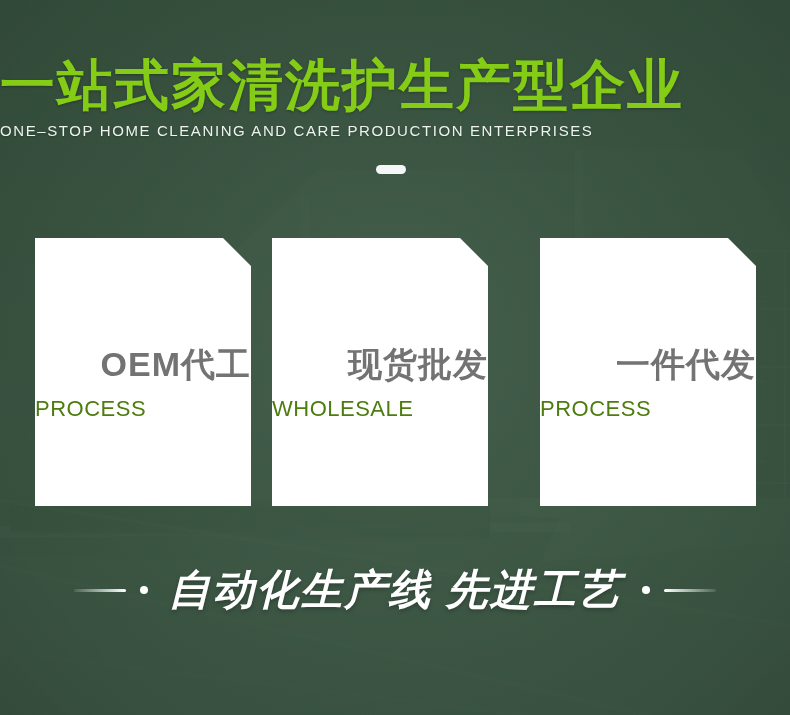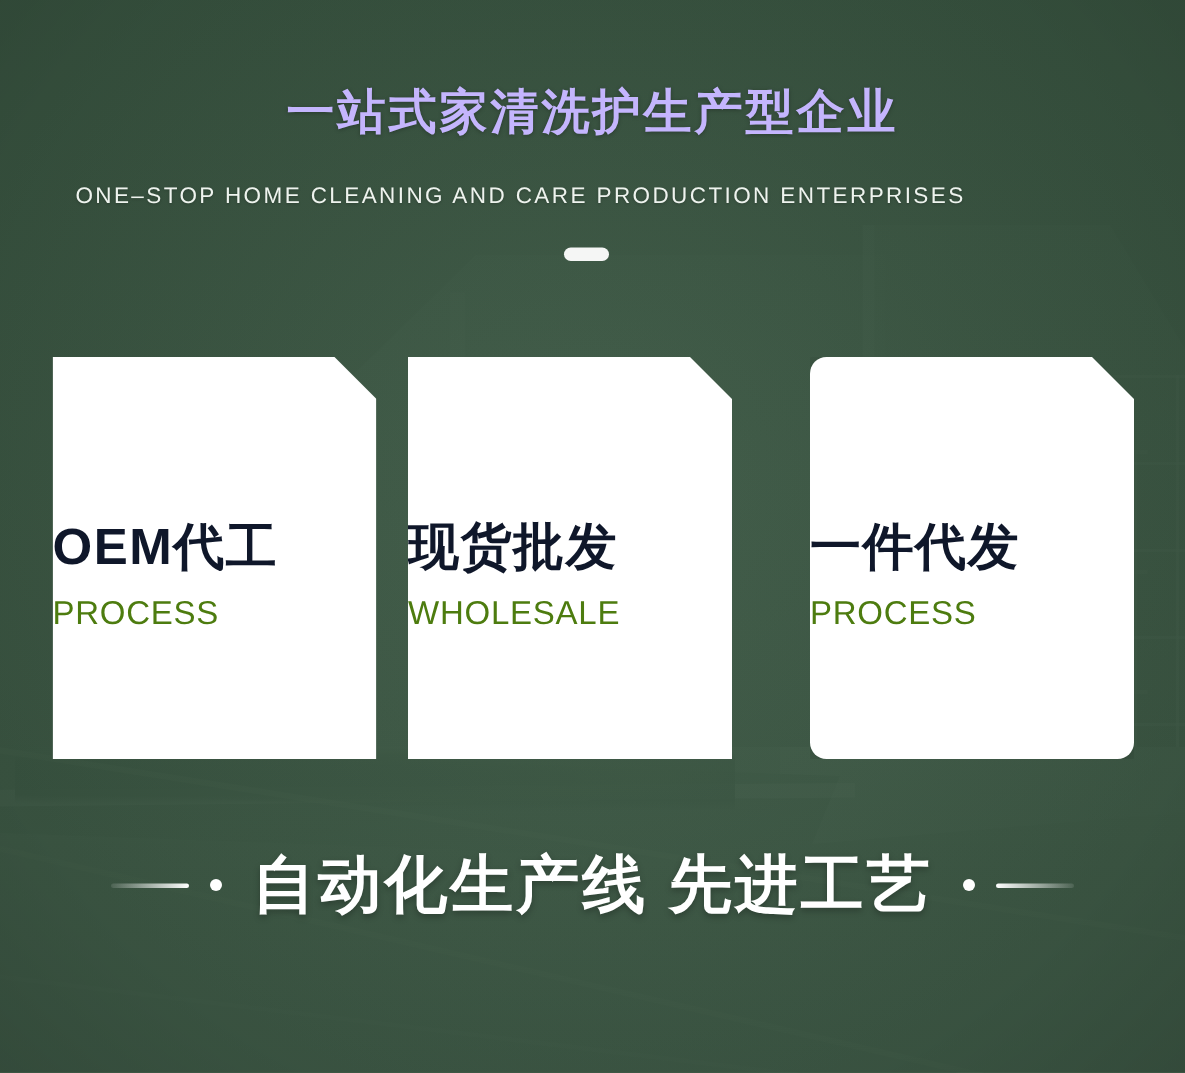--- a/index.html
+++ b/index.html
@@ -106,31 +106,30 @@
   }
   #vignette{
     position:absolute; inset:0;
     background:radial-gradient(ellipse at 50% 45%, rgba(255,255,255,.035) 0%, rgba(0,0,0,.10) 78%, rgba(0,0,0,.18) 100%);
   }
 
   
   #content{ position:absolute; inset:0; }
 
   .hero-title{
-    position:absolute; left:0; top:58px; width:790px;
+    position:absolute; left:0; top:58px; width:652px;
     text-align:center;
-    font-size:32px; line-height:1.0; font-weight:700;
-    color:#c4b5fd;
+    font-size:55px; line-height:1.0; font-weight:700;
+    color:#84cc16;
     letter-spacing:2px;
     text-shadow:0 1px 3px rgba(0,0,0,.28);
     white-space:nowrap;
   }
   .hero-sub{
     position:absolute; left:0; top:122px; width:694px;
-    text-align:center;
     font-size:15px; font-weight:400;
     color:#eef3ee;
     letter-spacing:1.6px;
     white-space:nowrap;
     text-shadow:0 1px 2px rgba(0,0,0,.22);
   }
   .hero-pill{
     position:absolute; left:376px; top:165px;
     width:30px; height:9px; border-radius:5px;
     background:#ffffff; opacity:.95;
@@ -138,42 +137,42 @@
 
   
   .card{
     position:absolute; top:238px; width:216px; height:268px;
     background:#ffffff;
     clip-path:polygon(0 0, calc(100% - 28px) 0, 100% 28px, 100% 100%, 0 100%);
     filter:drop-shadow(0 3px 9px rgba(0,0,0,.20));
   }
   #card-1{ left:35px; }
   #card-2{ left:272px; }
-  #card-3{ left:540px;border-radius:11px; }
+  #card-3{ left:540px; }
 
   .card-cn{
     position:absolute; left:0; right:0; top:104px;
-    text-align:left;
+    text-align:right;
     font-size:34px; font-weight:700;
-    color:#0f172a;
+    color:#737373;
     letter-spacing:1px;
     white-space:nowrap;
   }
   .card-en{
     position:absolute; left:0; right:0; top:158px;
     font-size:22px; font-weight:400;
     color:#4d7c0f;
     letter-spacing:.5px;
     white-space:nowrap;
   }
 
   
   .bot-wrap{
     position:absolute; left:0; top:560px; width:790px; height:60px;
-    display:flex; align-items:center; justify-content:center; gap:14px;
+    display:flex; align-items:center; justify-content:center; gap:14px;font-style:italic;
   }
   .deco-line{ width:52px; height:3px; border-radius:2px; }
   .deco-line.left{ background:linear-gradient(to right, rgba(255,255,255,.10), #ffffff); }
   .deco-line.right{ background:linear-gradient(to left, rgba(255,255,255,.10), #ffffff); }
   .deco-dot{ width:8px; height:8px; border-radius:50%; background:#ffffff; }
   .bot-title{
     font-size:42px; font-weight:700; color:#ffffff;
     letter-spacing:2px; white-space:nowrap;
     text-shadow:0 2px 4px rgba(0,0,0,.26);
     padding:0 6px;

